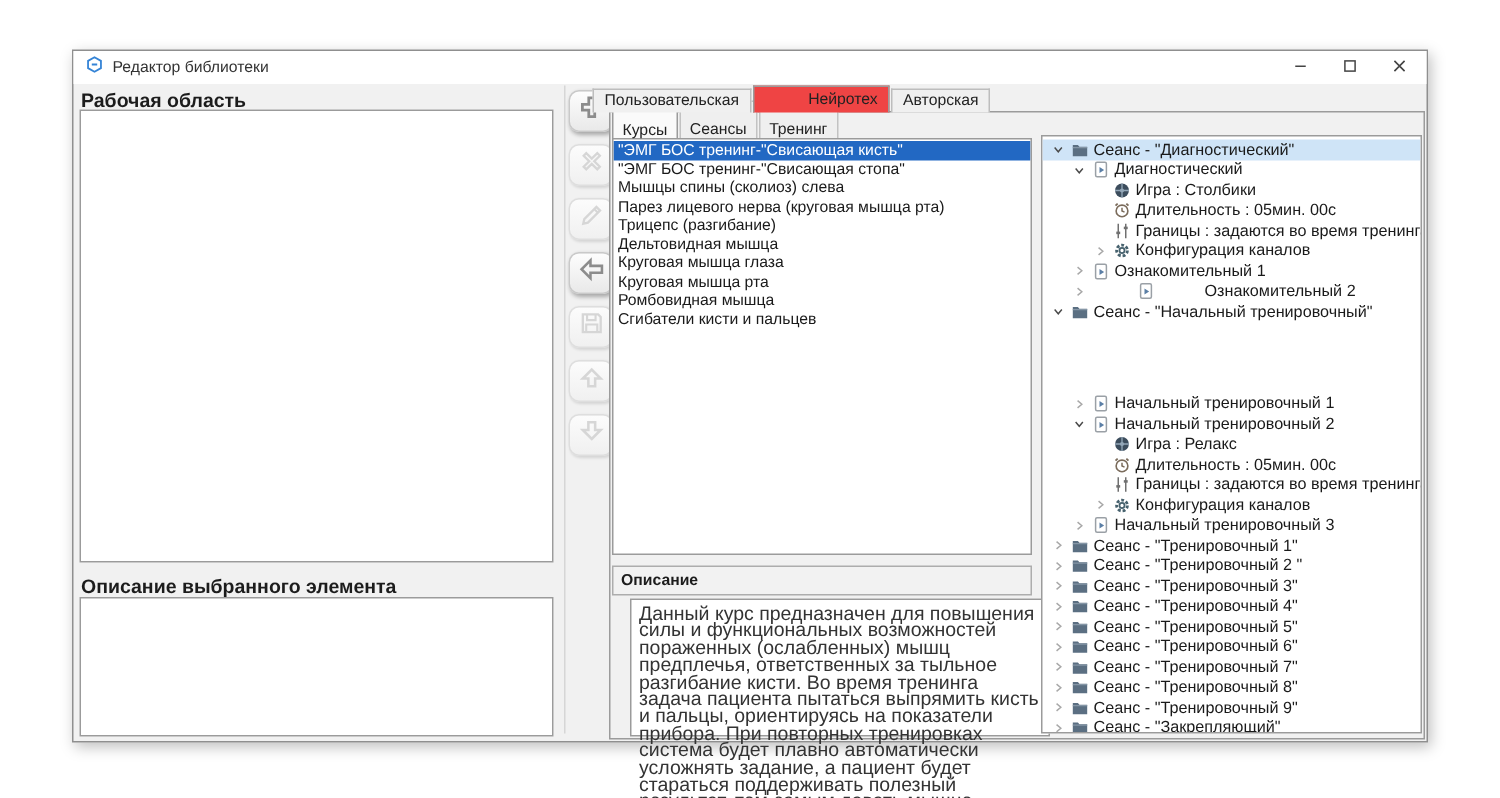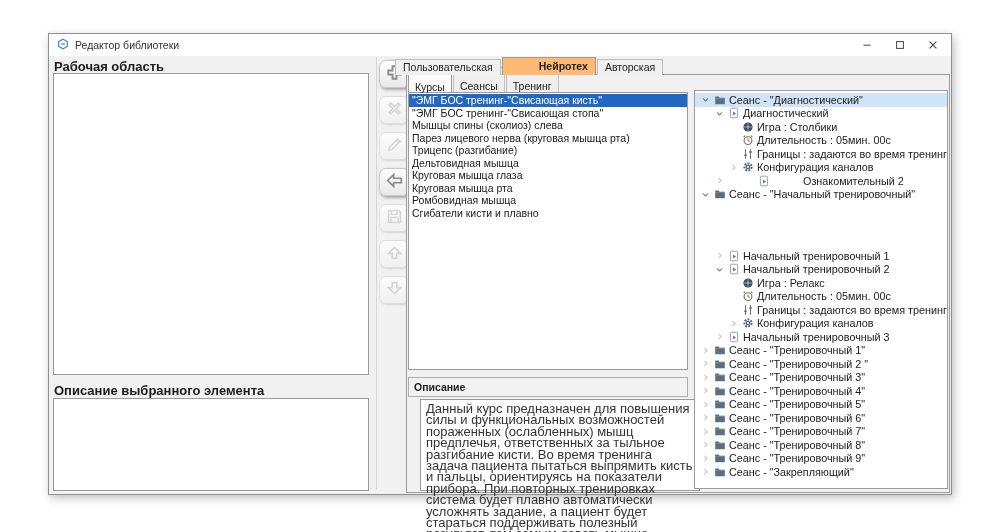--- a/index.html
+++ b/index.html
@@ -42,21 +42,21 @@
     box-shadow: 1px 1px 2px rgba(0,0,0,.12);
     background: linear-gradient(#fcfcfc, #f0f0f0);
   }
   
   .main-tabs { position:absolute; left:346px; top:23px; height:18px; display:flex; align-items:flex-end; z-index:3; }
   .main-tabs .tab {
     font-size:10.5px; padding:0 7px; height:16px; line-height:15px;
     background:#f0f0f0; border:1px solid #bdbdbd; border-bottom:none; margin-right:1px; color:#222;
   }
   .main-tabs .tab.active {
-    font-weight:bold; background:#fdba74; border-color:#9b9b9b; height:18px; line-height:17px;padding-left:36px;
+    font-weight:normal; background:#ef4444; border-color:#9b9b9b; height:18px; line-height:17px;padding-left:36px;
   }
   .tab-page {
     position:absolute; left:357px; top:40px; width:544px; height:419px;
     background:#f1f1f1; border:1px solid #9b9b9b;
   }
   .sub-tabs { position:absolute; left:1px; top:1px; height:16px; display:flex; align-items:flex-end; z-index:2; }
   .sub-tabs .tab {
     font-size:10.5px; padding:12px 6px; height:14px; line-height:13px;
     background:#efefef; border:1px solid #c2c2c2; border-bottom:none; margin-right:1px; color:#222;
   }
@@ -189,21 +189,21 @@
       <div class="course-list" id="course-list">
           <div class="course-row sel">"ЭМГ БОС тренинг-"Свисающая кисть"</div>
           <div class="course-row">"ЭМГ БОС тренинг-"Свисающая стопа"</div>
           <div class="course-row">Мышцы спины (сколиоз) слева</div>
           <div class="course-row">Парез лицевого нерва (круговая мышца рта)</div>
           <div class="course-row">Трицепс (разгибание)</div>
           <div class="course-row">Дельтовидная мышца</div>
           <div class="course-row">Круговая мышца глаза</div>
           <div class="course-row">Круговая мышца рта</div>
           <div class="course-row">Ромбовидная мышца</div>
-          <div class="course-row">Сгибатели кисти и плавно</div>
+          <div class="course-row">Сгибатели кисти и пальцев</div>
         </div>
 
       <div class="desc-header">Описание</div>
       <div class="desc-box">Данный курс предназначен для повышения силы и функциональных возможностей пораженных (ослабленных) мышц предплечья, ответственных за тыльное разгибание кисти. Во время тренинга задача пациента пытаться выпрямить кисть и пальцы, ориентируясь на показатели прибора. При повторных тренировках система будет плавно автоматически усложнять задание, а пациент будет стараться поддерживать полезный результат, тем самым давать мышце постоянно повышающуюся нагрузку.</div>
 
       <div class="tree-panel" id="tree-panel">
           <div class="tree-row sel" style="padding-left: 4px;">
             <span class="chev exp">
               <svg width="9" height="9" viewBox="0 0 12 12">
                 <polyline points="2.8,4.5 6,8.3 9.2,4.5" fill="none" stroke="currentColor" stroke-width="1.3"></polyline>
@@ -271,20 +271,34 @@
               </svg>
             </span>
             <span class="tico">
               <svg width="12" height="12" viewBox="0 0 12 12">
                 <circle cx="6" cy="6" r="3.6" fill="none" stroke="#47626e" stroke-width="1.9" stroke-dasharray="1.9 1.3"></circle>
                 <circle cx="6" cy="6" r="1.7" fill="none" stroke="#47626e" stroke-width="1.2"></circle>
               </svg>
             </span>
             <span class="tlabel">Конфигурация каналов</span>
           </div>
+          <div class="tree-row" style="padding-left: 18px;">
+            <span class="chev col">
+              <svg width="9" height="9" viewBox="0 0 12 12">
+                <polyline points="4.5,2.8 8.3,6 4.5,9.2" fill="none" stroke="currentColor" stroke-width="1.3"></polyline>
+              </svg>
+            </span>
+            <span class="tico">
+              <svg width="12" height="12" viewBox="0 0 12 12">
+                <rect x="2.4" y="1.2" width="7.2" height="9.6" rx="1" fill="#fff" stroke="#9aa0a6" stroke-width="1"></rect>
+                <path d="M5 4.4l3.1 2-3.1 2z" fill="#5b7fa6"></path>
+              </svg>
+            </span>
+            <span class="tlabel">Ознакомительный 1</span>
+          </div>
           <div class="tree-row" style="padding-left: 18px; gap: 30px;">
             <span class="chev col">
               <svg width="9" height="9" viewBox="0 0 12 12">
                 <polyline points="4.5,2.8 8.3,6 4.5,9.2" fill="none" stroke="currentColor" stroke-width="1.3"></polyline>
               </svg>
             </span>
             <span class="tico">
               <svg width="12" height="12" viewBox="0 0 12 12">
                 <rect x="2.4" y="1.2" width="7.2" height="9.6" rx="1" fill="#fff" stroke="#9aa0a6" stroke-width="1"></rect>
                 <path d="M5 4.4l3.1 2-3.1 2z" fill="#5b7fa6"></path>

